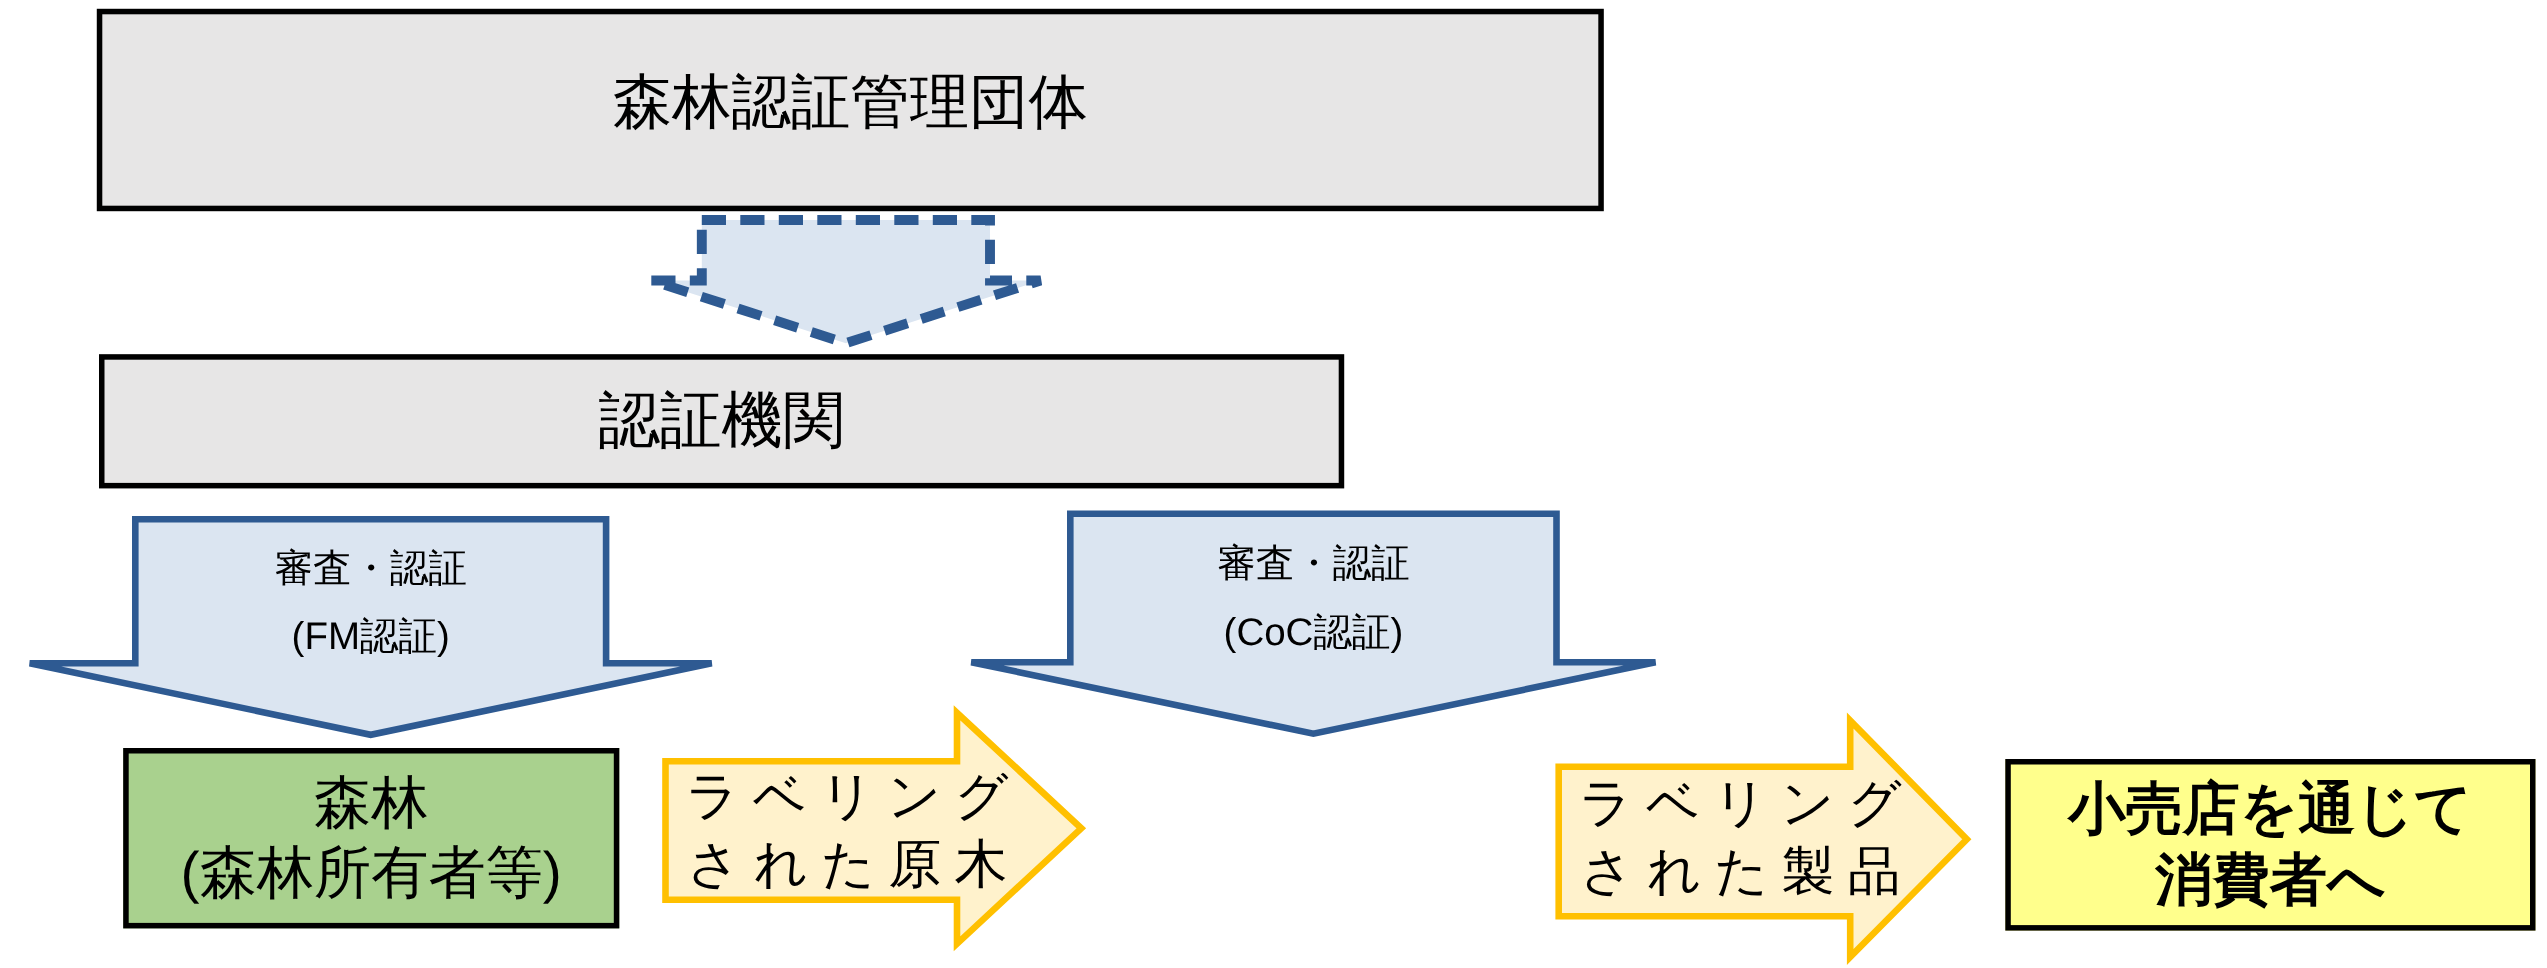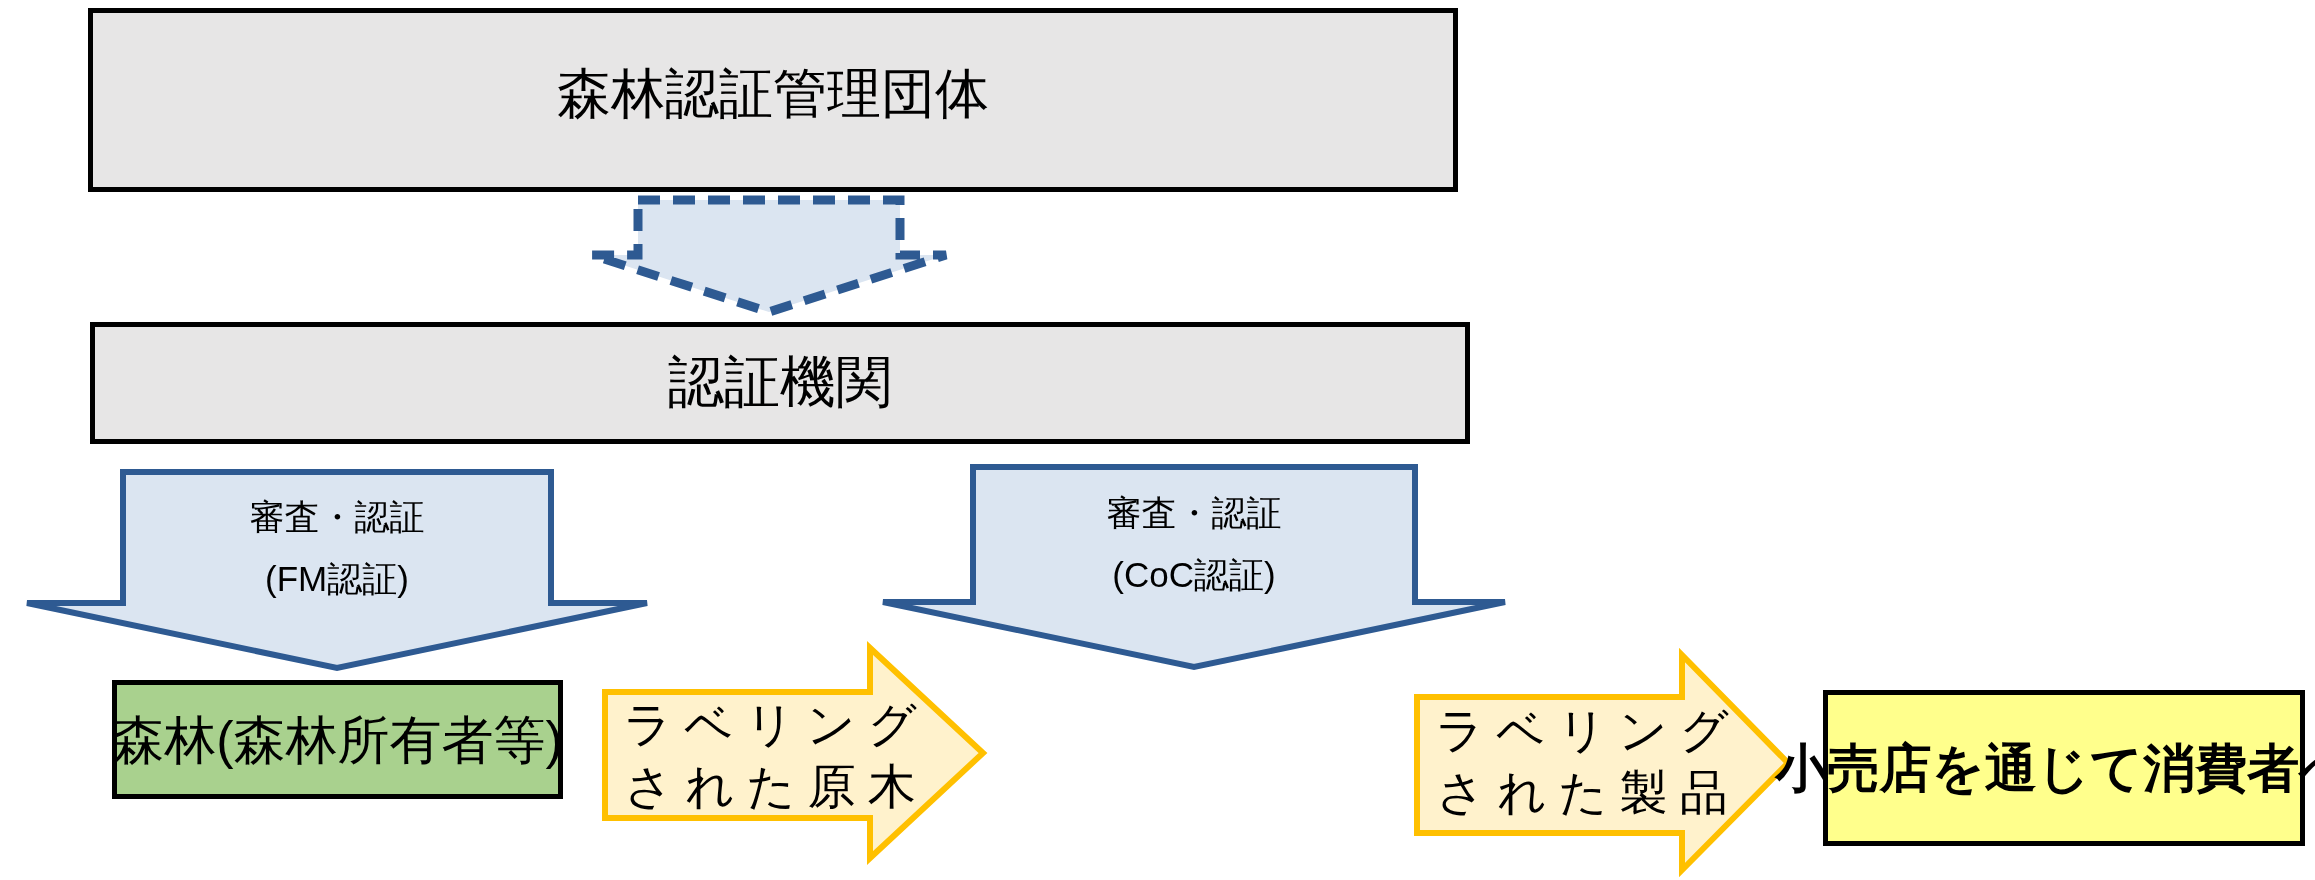--- a/index.html
+++ b/index.html
@@ -15,34 +15,34 @@
   .layer {
     position: absolute;
     left: 0; top: 0;
     width: 2315px; height: 880px;
   }
   .box {
     position: absolute;
     box-sizing: border-box;
     border: 5px solid var(--border_black, #000000);
     display: flex;
-    flex-direction: row;
+    flex-direction: column;
     align-items: center;
     justify-content: center;
     text-align: center;
   }
   .box .line { white-space: nowrap; }
   .gray   { background: var(--box_gray, #E7E6E6); }
   .green  { background: var(--box_green, #A9D18E); }
   .orange { background: var(--box_orange, #F4B183); }
   .yellow { background: var(--box_yellow, #FFFF8C); }
 
   .top-box       { left: 88px;   top: 8px;   width: 1370px; height: 184px; font-size: 54px; line-height: 65px; padding-bottom: 14px; }
-  .certifier-box { left: 90px;   top: 322px; width: 1380px; height: 122px; font-size: 56px; }
-  .forest-box    { left: 112px;  top: 680px; width: 451px;  height: 119px; font-size: 52px; line-height: 64px; }
+  .certifier-box { left: 90px;   top: 322px; width: 1132px; height: 122px; font-size: 56px; }
+  .forest-box    { left: 112px;  top: 680px; width: 451px;  height: 164px; font-size: 52px; line-height: 64px; }
   .processor-box { left: 1005px; top: 683px; width: 380px;  height: 163px; font-size: 52px; line-height: 64px; font-weight: 700; }
   .retail-box    { left: 1823px; top: 690px; width: 482px;  height: 156px; font-size: 52px; line-height: 64px; font-weight: 700; align-items: center; }
 
   .blue-arrow {
     fill: var(--arrow_blue_fill, #DBE5F1);
     stroke: var(--arrow_blue_border, #2E5A92);
     stroke-width: 6;
     stroke-linejoin: miter;
   }
   .blue-arrow.dashed {

